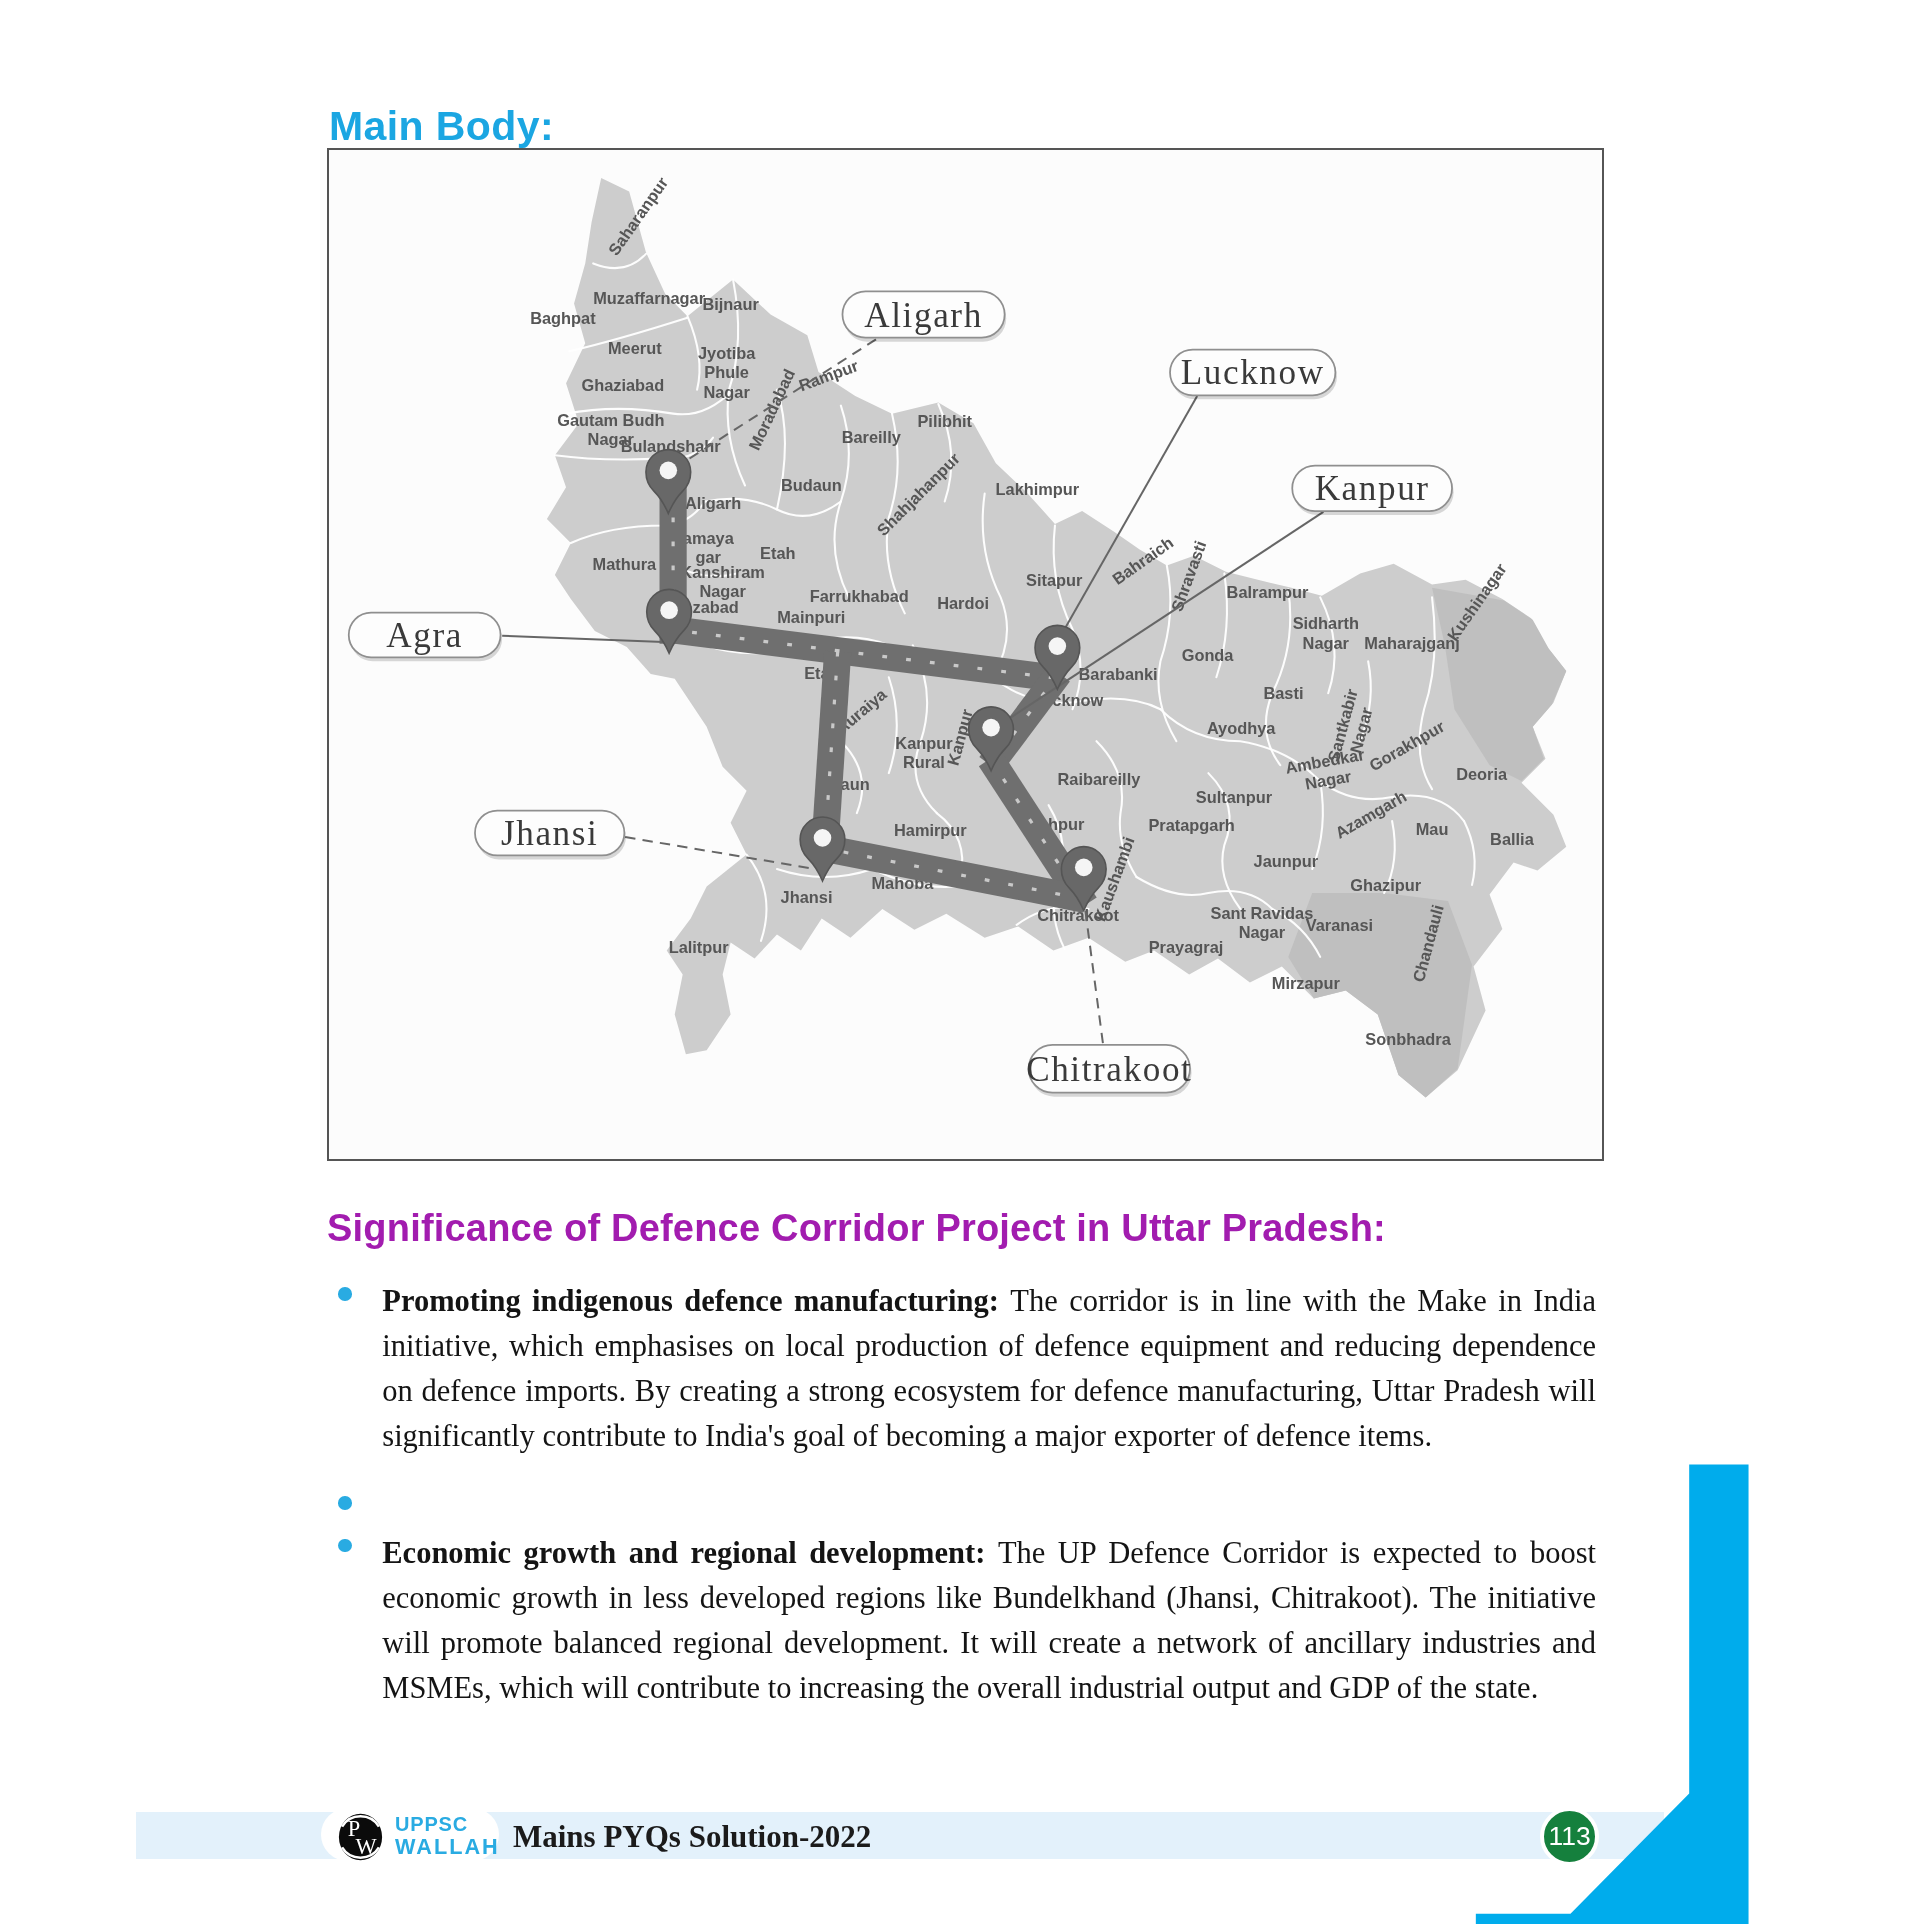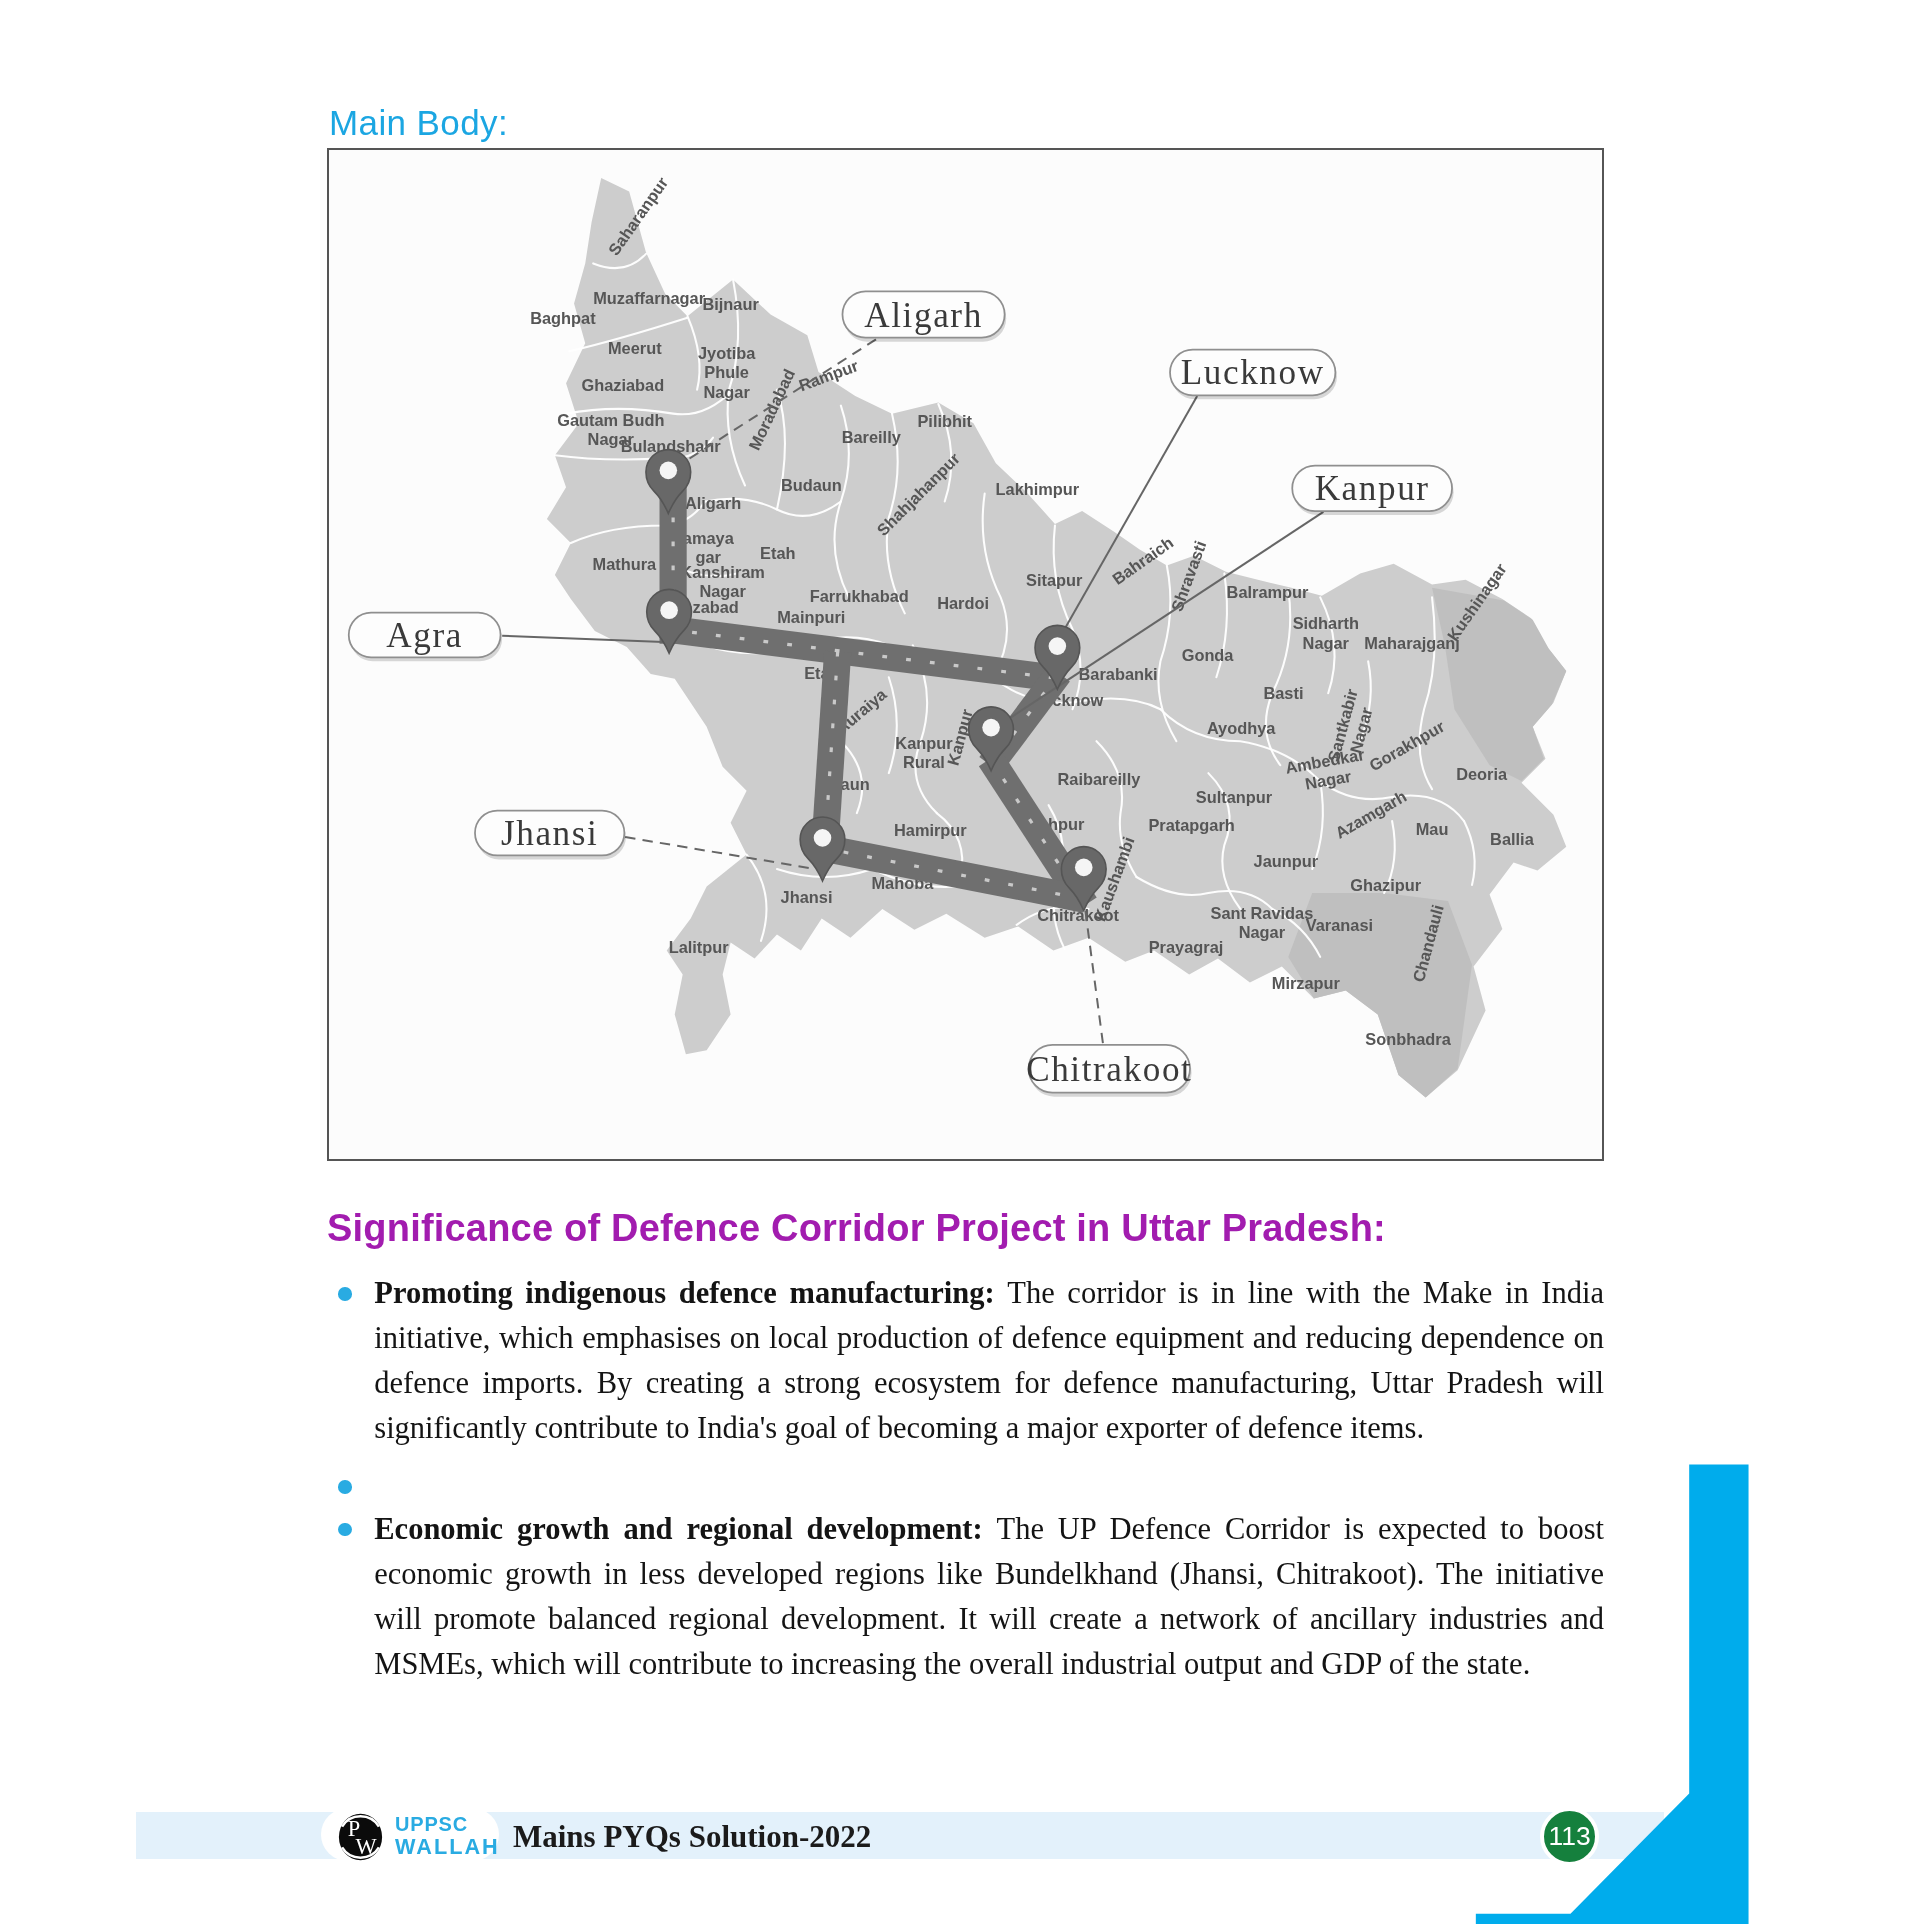--- a/index.html
+++ b/index.html
@@ -1,40 +1,40 @@
 <!DOCTYPE html>
 <html style="font-size:13px"><head>
 <meta charset="utf-8">
 <style>
   html,body{margin:0;padding:0;background:#ffffff;}
   body{width:1925px;height:1925px;position:relative;font-family:"Liberation Serif",serif;overflow:hidden;}
   .page{position:absolute;inset:0;background:#ffffff;}
 
   
   .main-heading{position:absolute;left:329px;top:103px;font-family:"Liberation Sans",sans-serif;
-    font-weight:normal;font-size:35px;color:#1ba6e2;letter-spacing:0.4px;}
+    font-weight:bold;font-size:41px;color:#1ba6e2;letter-spacing:0.4px;}
 
   
   .map-frame{position:absolute;left:327px;top:148px;width:1277px;height:1013px;
     border:2px solid #555;background:#fcfcfc;box-sizing:border-box;}
   .map-frame svg{display:block;width:100%;height:100%;}
   .state{fill:#cdcdcd;}
   .patch{fill:#bfbfbf;}
   .borders path{fill:none;stroke:#ffffff;stroke-width:2.6;stroke-linecap:round;opacity:.95;}
   .dl{font-family:"Liberation Sans",sans-serif;font-weight:700;font-size:20.5px;fill:#565656;text-anchor:middle;}
   .pill-text{font-family:"Liberation Serif",serif;font-size:44px;fill:#3a3a3a;text-anchor:middle;letter-spacing:2px;}
 
   
   .content{position:absolute;left:327px;top:1207px;width:1277px;color:#141414;}
   .section-heading{font-family:"Liberation Sans",sans-serif;font-weight:bold;font-size:38px;
     color:#a21caf;margin:0 0 21px 0;letter-spacing:0.2px;}
   ul.bullets{list-style:none;margin:0;padding:0;}
   ul.bullets>li{display:flex;margin:0 0 13px 0;}
   .bdot{flex:0 0 auto;width:13.6px;height:13.6px;border-radius:50%;background:#29abe2;margin:16px 22.5px 0 11.2px;}
-  .btext{flex:1 1 auto;font-size:30.5px;line-height:45px;text-align:justify;margin:0;}
+  .btext{flex:1 1 auto;font-size:30.5px;line-height:45px;text-align:justify;margin:8px;}
   .btext b{font-family:"Liberation Serif",serif;}
   .sub{display:flex;margin:8px 0 1.6px 40px;}
   .sdot{flex:0 0 auto;width:12px;height:12px;border-radius:50%;border:3.2px solid #29abe2;background:transparent;margin:13px 19px 0 0;}
 
   
   .footer-bar{position:absolute;left:136px;top:1812px;width:1528px;height:47px;background:#e3f1fb;}
   .brand-capsule{position:absolute;left:321px;top:1808px;width:178px;height:53px;background:#ffffff;border-radius:26.5px;}
   .pw-logo{position:absolute;left:337px;top:1813px;width:47px;height:48px;}
   .brand-text{position:absolute;left:395px;top:1814px;font-family:"Liberation Sans",sans-serif;
     font-weight:bold;color:#29abe2;line-height:1;}

